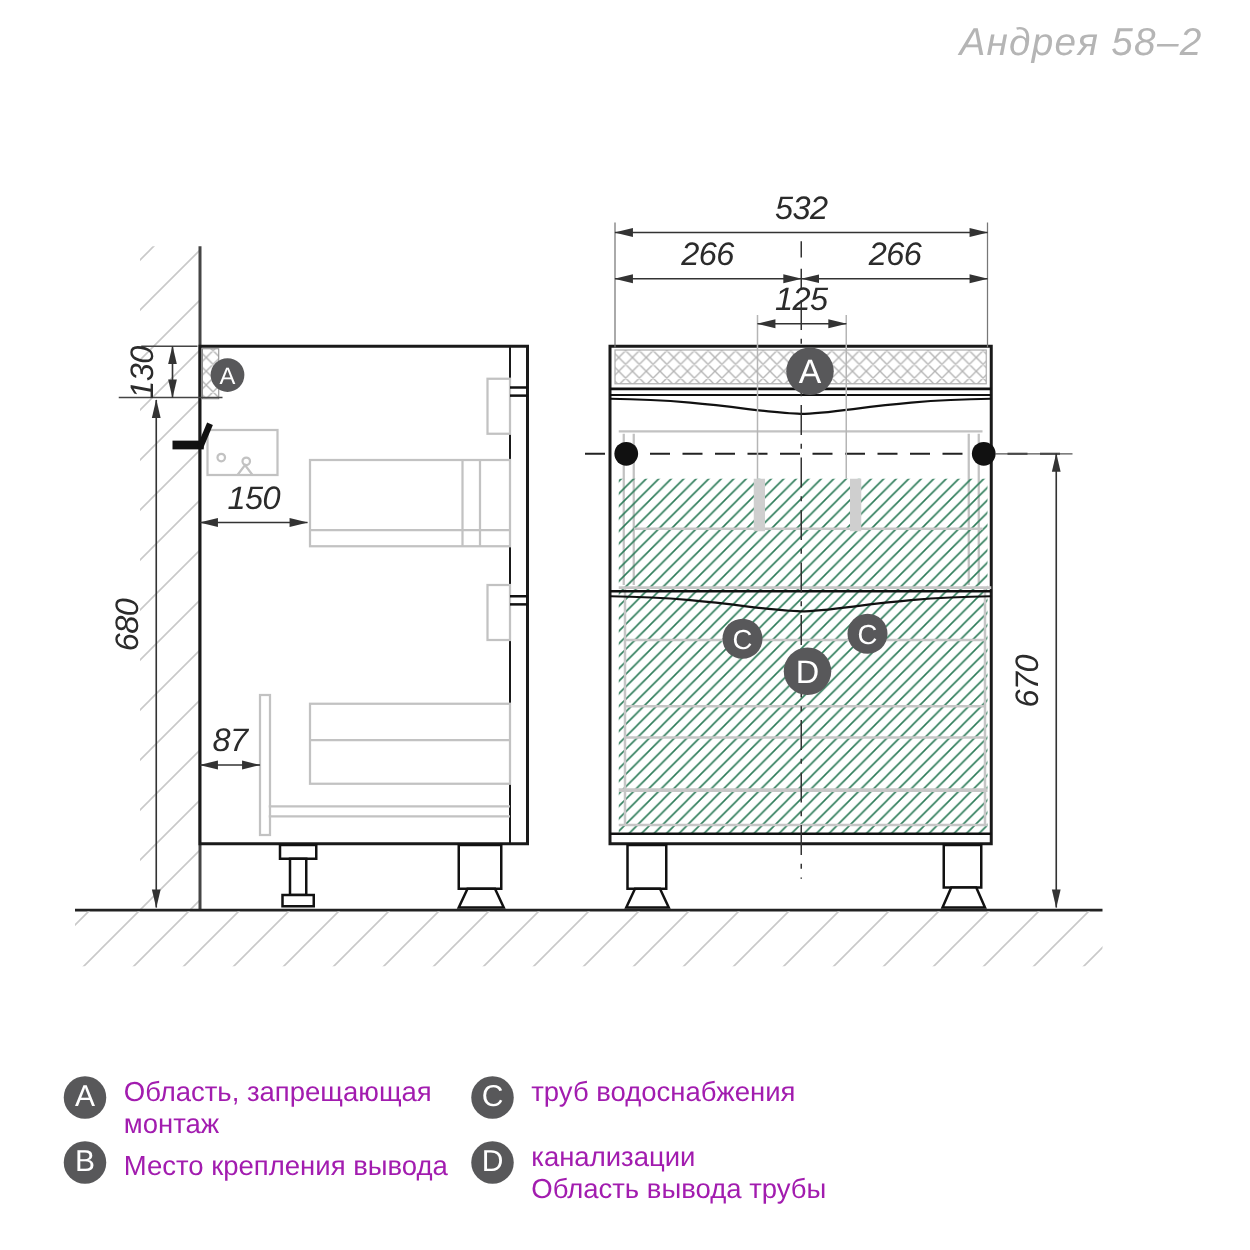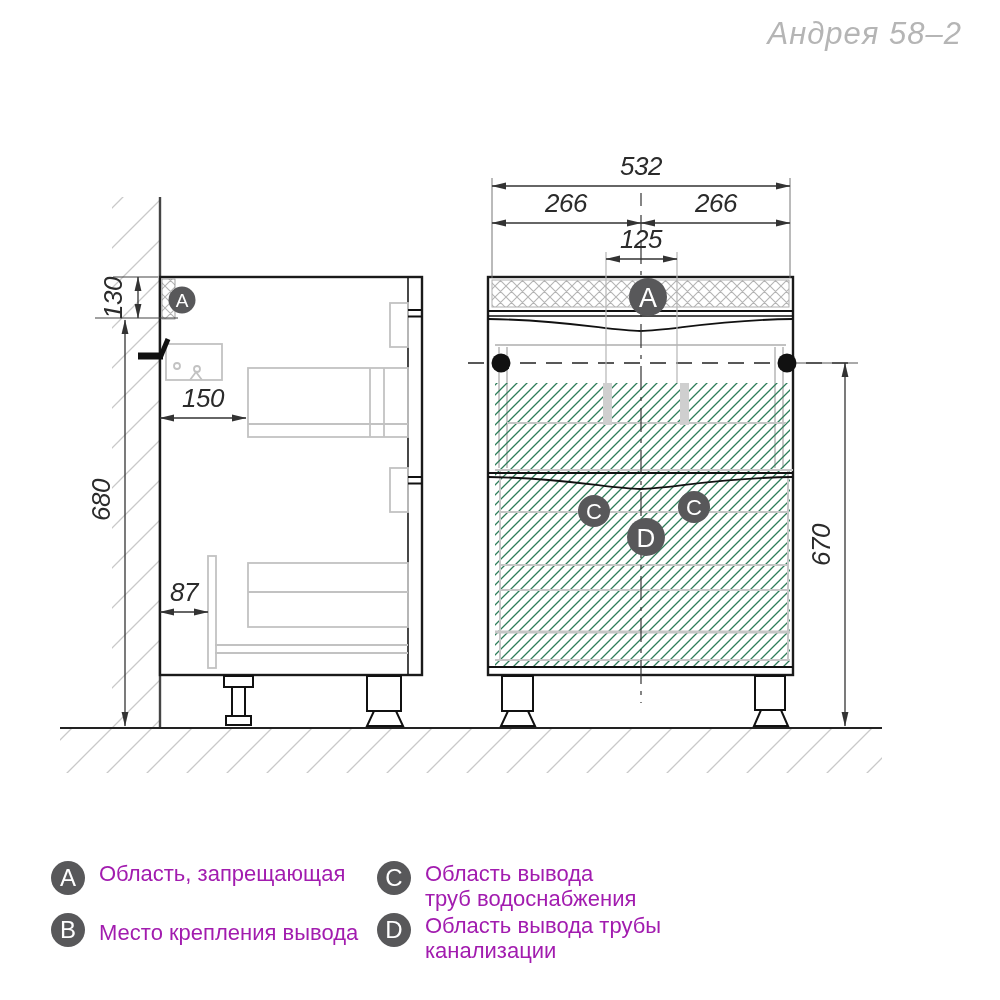--- a/index.html
+++ b/index.html
@@ -199,43 +199,43 @@
     </g>
   </svg>
 
   <div>
     <div class="legend-item" style="left:51px;top:861px">
       <div class="lbadge">
         <span>A</span>
       </div>
       <div class="ltext" style="margin-left:14px">
         <div>Область, запрещающая</div>
+        <div>монтаж</div>
       </div>
     </div>
     <div class="legend-item" style="left:51px;top:913px">
       <div class="lbadge">
         <span>B</span>
       </div>
       <div class="ltext" style="margin-left:14px;margin-top:7px">
         <div>Место крепления вывода</div>
       </div>
     </div>
     <div class="legend-item" style="left:377px;top:861px">
       <div class="lbadge">
         <span>C</span>
       </div>
       <div class="ltext" style="margin-left:14px">
-        <div>Область вывода</div>
         <div>труб водоснабжения</div>
       </div>
     </div>
     <div class="legend-item" style="left:377px;top:913px">
       <div class="lbadge">
         <span>D</span>
       </div>
       <div class="ltext" style="margin-left:14px">
+        <div>канализации</div>
         <div>Область вывода трубы</div>
-        <div>канализации</div>
       </div>
     </div>
   </div>
 
 </div>
 
 </body></html>

